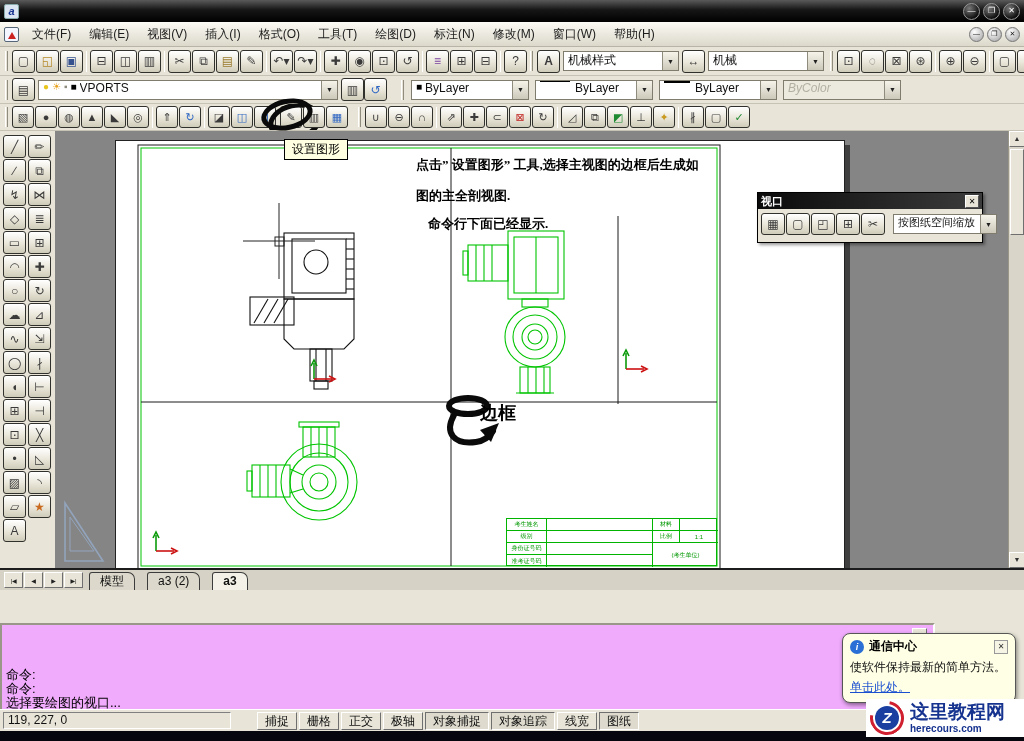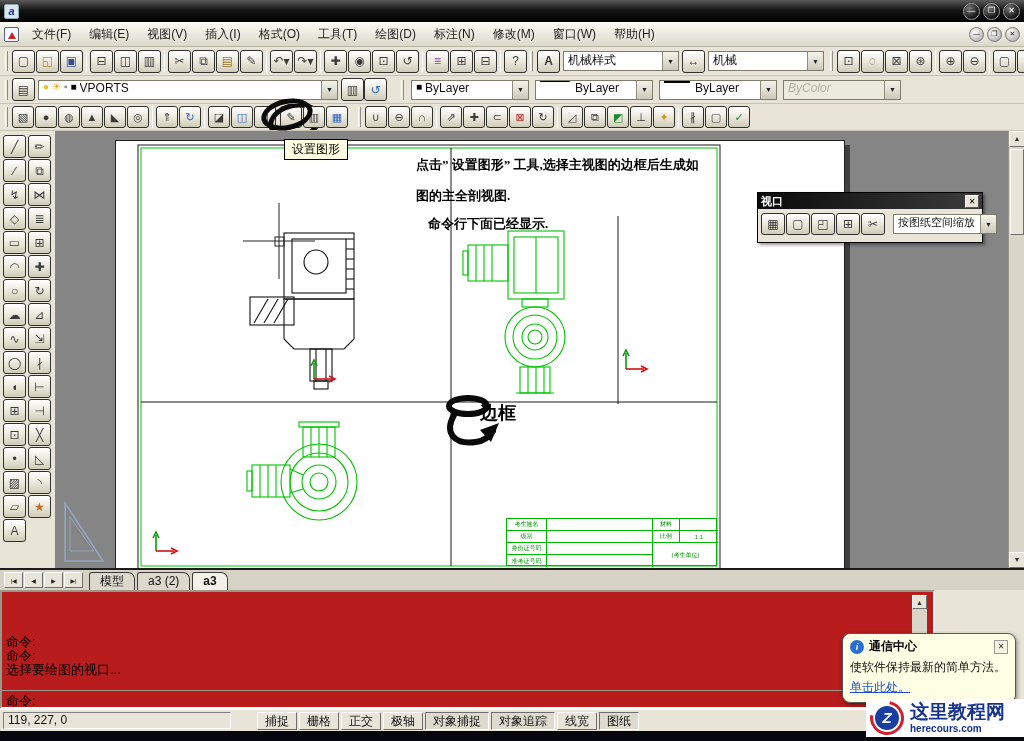--- a/index.html
+++ b/index.html
@@ -93,25 +93,25 @@
   .vthumb{position:absolute;left:1px;top:18px;width:14px;height:86px;border:1px solid;
     border-color:#fff #6f6f6f #6f6f6f #fff;background:#e8e5d8;}
 
   
   .tabrow{position:absolute;left:0;top:568px;width:1024px;height:22px;background:#d6d3c6;
     border-top:2px solid #1c1c1c;display:flex;align-items:flex-end;padding:0 0 0 4px;}
   .navbtns{display:flex;gap:1px;margin:0 6px 2px 0;}
   .navbtn{width:19px;height:16px;border:1px solid;border-color:#fff #6f6f6f #6f6f6f #fff;
     background:#e8e5d8;font-size:6px;padding:0;color:#222;}
   .tab{height:18px;line-height:17px;padding:0 10px;font-size:12px;color:#111;background:#dcd9cc;
-    border:1px solid #3c3c3c;border-bottom:none;border-radius:3px 7px 0 0;margin-right:2px;}
+    border:1px solid #3c3c3c;border-bottom:none;border-radius:3px 7px 0 0;margin-right:12px;}
   .tab.active{background:#f4f2e8;font-weight:bold;}
 
   
-  .cmd{position:absolute;left:0;top:590px;width:935px;height:119px;background:#b91c1c;
+  .cmd{position:absolute;left:0;top:623px;width:935px;height:119px;background:#f0abfc;
     border:2px solid;border-color:#9a9788 #fff #fff #9a9788;
     font-family:"DejaVu Sans Mono","Liberation Mono",monospace;}
   .cmdhist{position:absolute;left:4px;top:2px;right:20px;bottom:18px;overflow:hidden;
     font-size:13px;line-height:13.8px;color:#000;white-space:pre;}
   .cmdprompt{position:absolute;left:0;bottom:0;height:17px;width:100%;border-top:1px solid #9a9788;
     font-size:13px;padding:1px 4px;color:#000;}
   .cmdscroll{position:absolute;right:6px;top:3px;width:15px;bottom:20px;background:#d9d6c9;}
 
   
   .statusbar{position:absolute;left:0;top:709px;width:1024px;height:22px;background:#e8e5d8;

